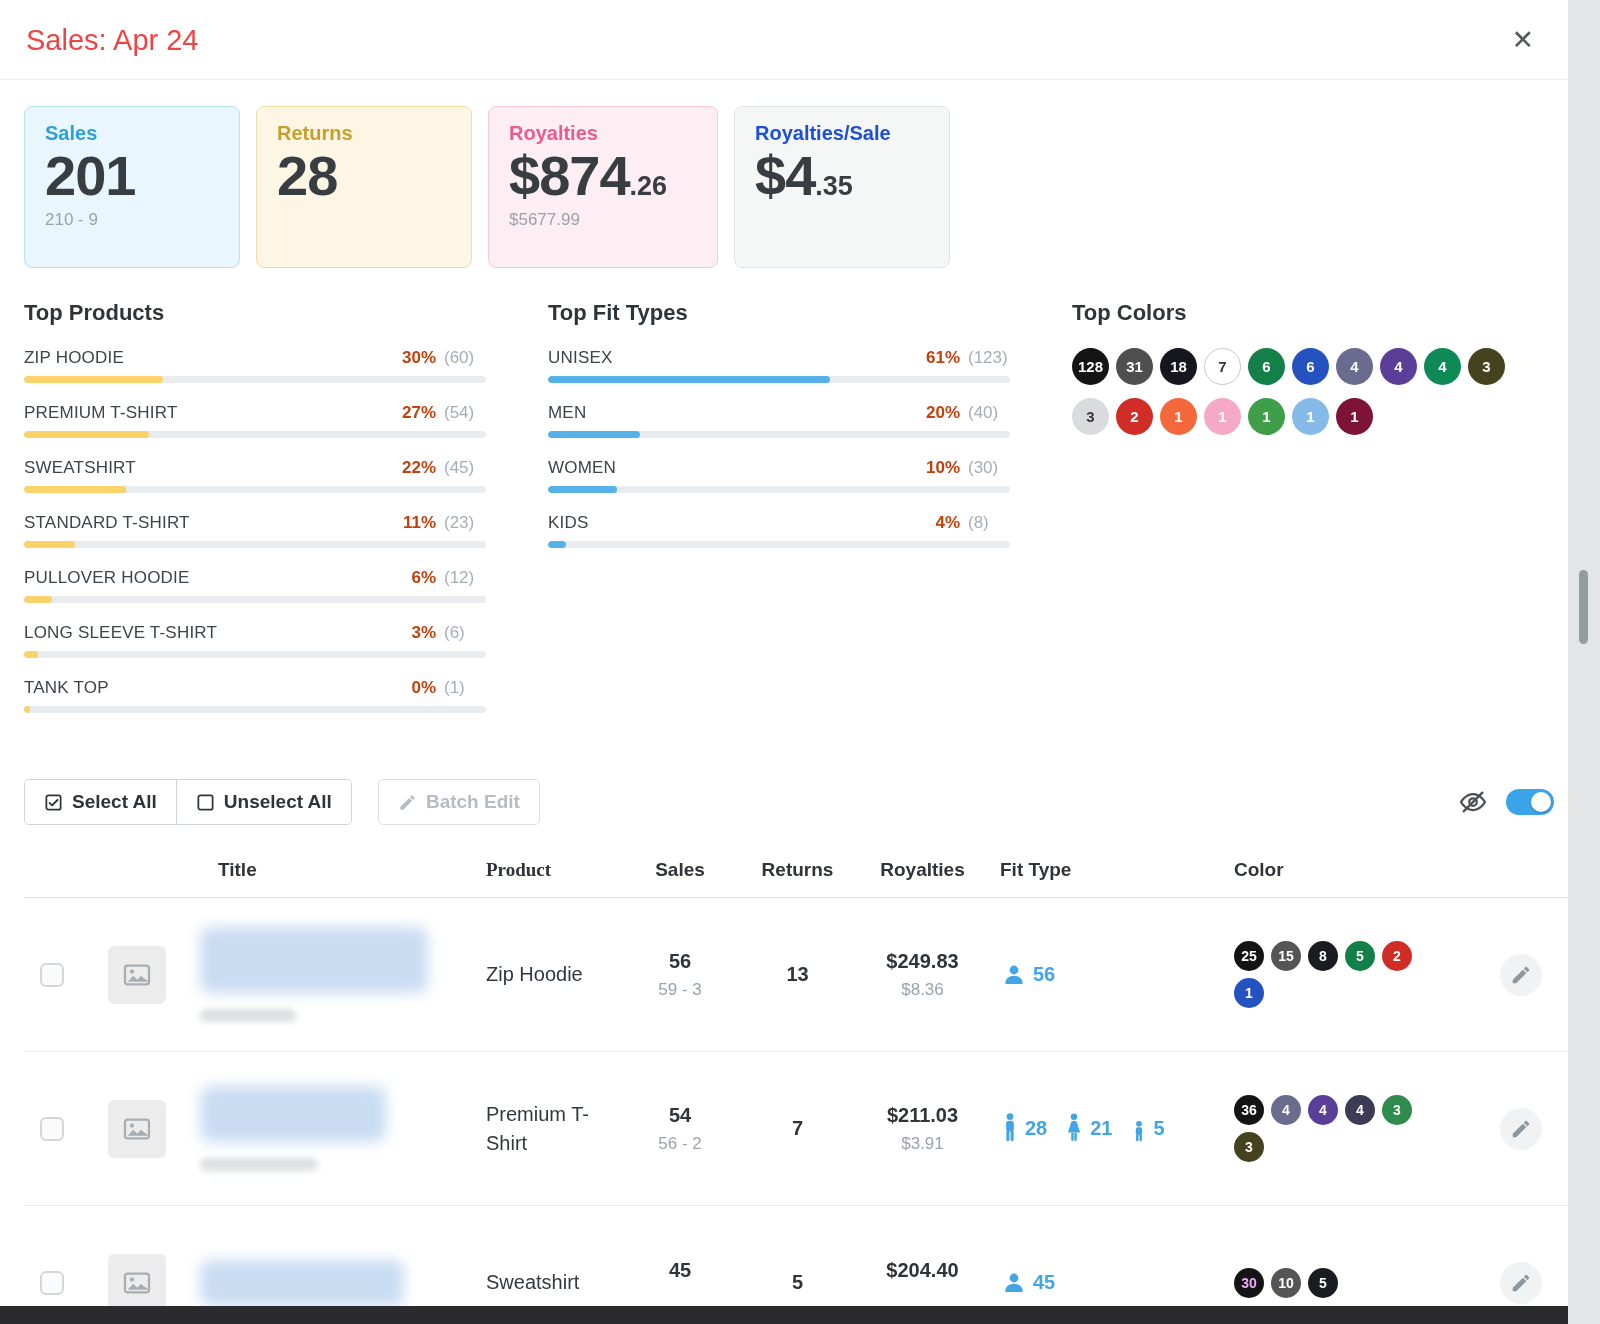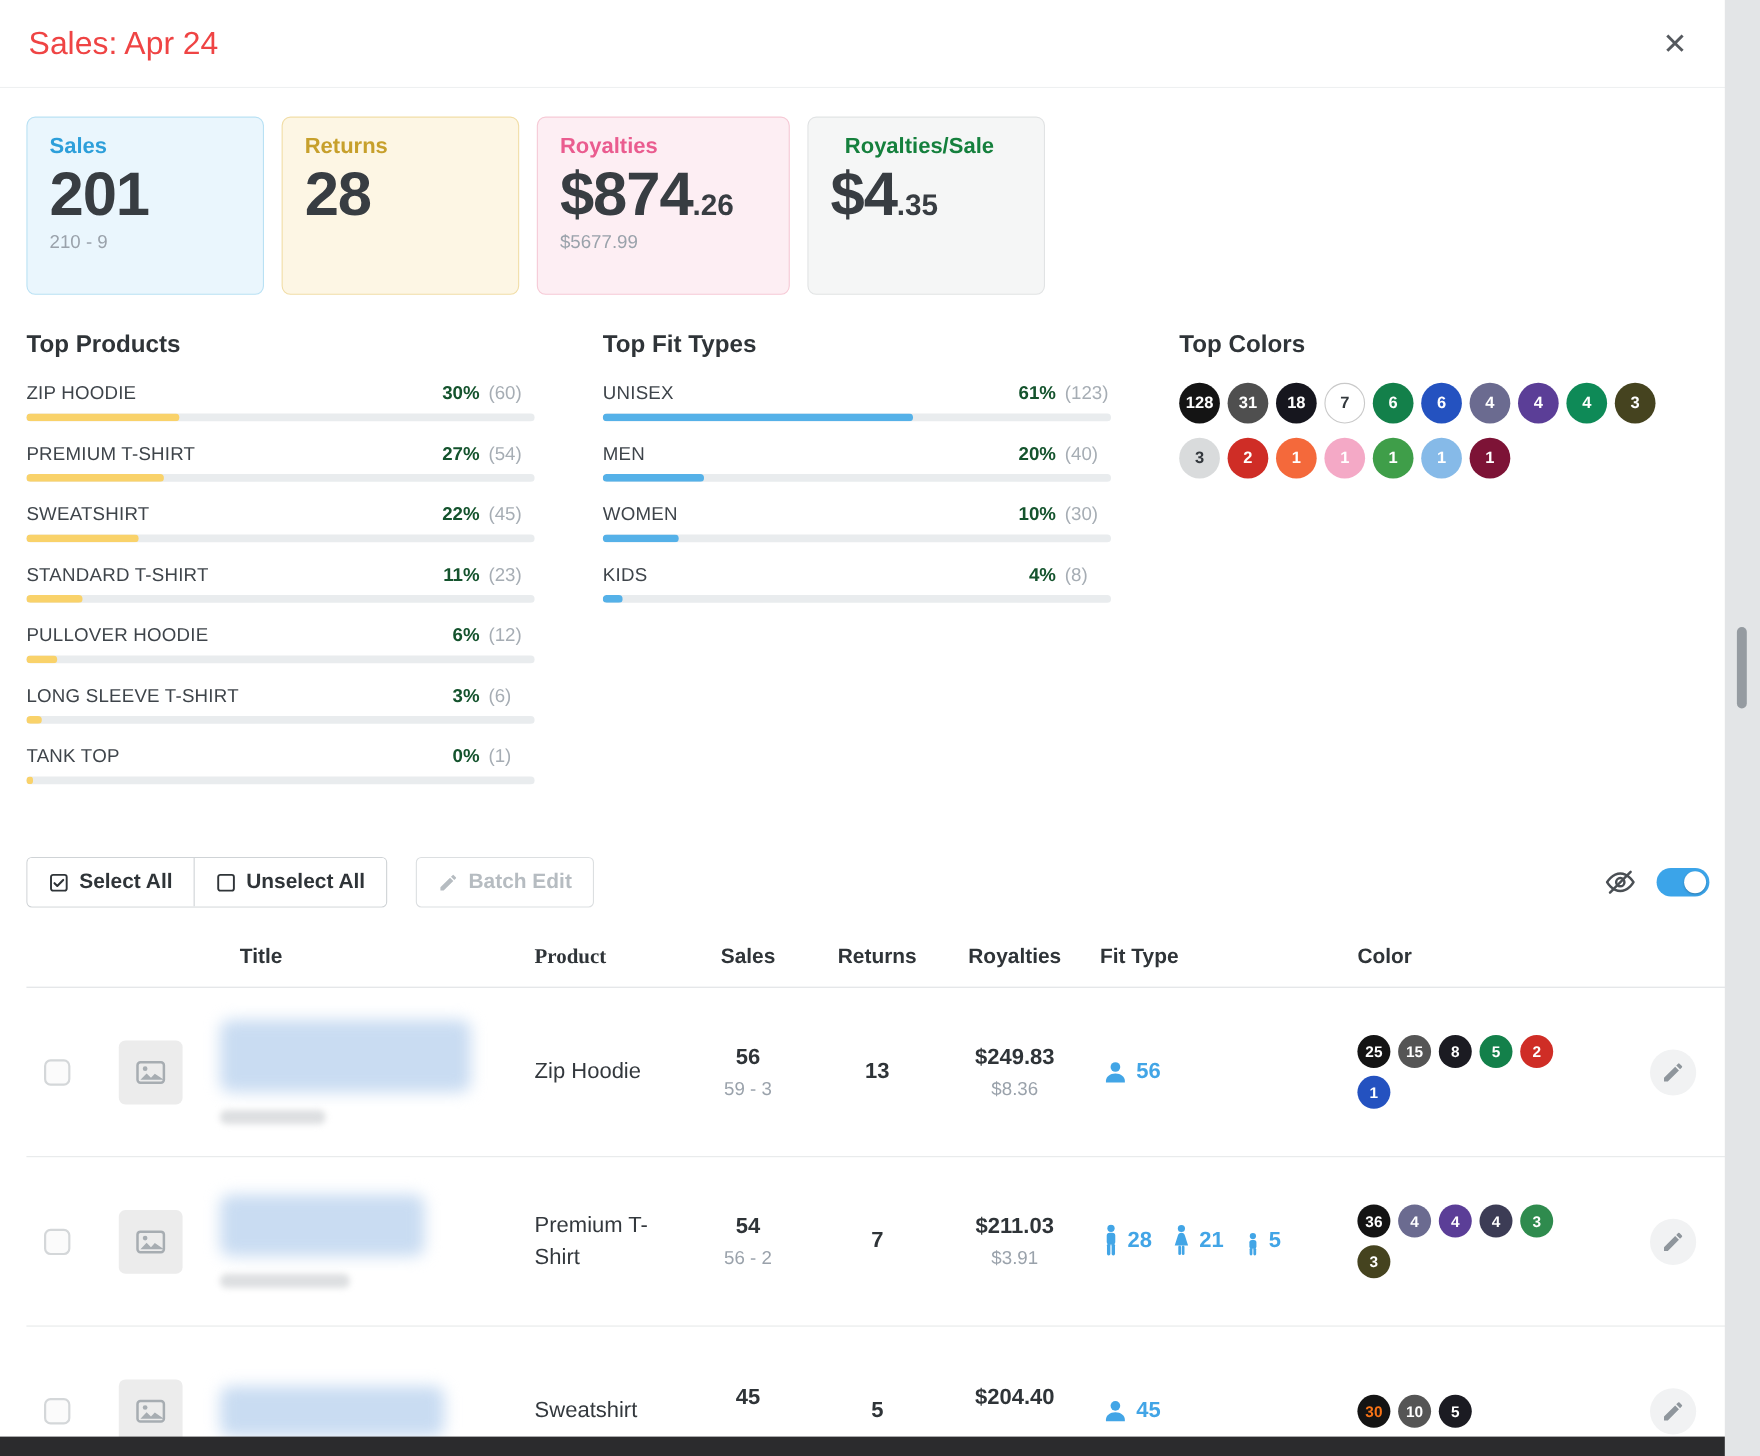--- a/index.html
+++ b/index.html
@@ -34,21 +34,21 @@
   
   .sections { display:flex; padding:26px 24px 0 24px; }
   .section { width:462px; }
   .section + .section { margin-left:62px; }
   .section-colors { width:auto; }
   .section-title { font-size:22px; font-weight:bold; margin:0 0 22px 0; color:#2f3438; }
 
   .bar-item { margin-bottom:20px; }
   .bar-item-top { display:flex; align-items:baseline; font-size:17px; margin-bottom:8px; }
   .bar-item-name { color:#3e444a; letter-spacing:.2px; }
-  .bar-item-pct { margin-left:auto; font-weight:bold; color:#14532d; }
+  .bar-item-pct { margin-left:auto; font-weight:bold; color:#c2410c; }
   .bar-item-count { color:#a6adb4; margin-left:8px; min-width:42px; }
   .bar-track { height:7px; background:#e9ecee; border-radius:4px; overflow:hidden; }
   .bar-fill { height:100%; border-radius:4px; }
 
   .color-row { display:flex; gap:7px; margin-bottom:13px; }
   .color-dot { display:flex; align-items:center; justify-content:center; border-radius:50%; font-weight:bold; flex:0 0 auto; }
   .top-colors-grid .color-dot { width:37px; height:37px; font-size:15px; }
   .color-cell .color-dot { width:30px; height:30px; font-size:14px; }
 
   
@@ -126,21 +126,21 @@
     <div class="stat-label" data-name="stat-label" style="color: rgb(199, 160, 44);">Returns</div>
     <div class="stat-value" data-name="stat-value"><span data-name="stat-big">28</span><span class="stat-small" data-name="stat-small"></span></div>
     <div class="stat-sub" data-name="stat-sub"></div>
   </div>
       <div class="stat-card" data-name="stat-card" style="background: rgb(253, 238, 243); border-color: rgb(246, 201, 213);">
     <div class="stat-label" data-name="stat-label" style="color: rgb(234, 92, 143);">Royalties</div>
     <div class="stat-value" data-name="stat-value"><span data-name="stat-big">$874</span><span class="stat-small" data-name="stat-small">.26</span></div>
     <div class="stat-sub" data-name="stat-sub">$5677.99</div>
   </div>
       <div class="stat-card" data-name="stat-card" style="background: rgb(245, 246, 246); border-color: rgb(225, 227, 228);">
-    <div class="stat-label" data-name="stat-label" style="color: #15803d; margin-left: 13px;">Royalties/Sale</div>
+    <div class="stat-label" data-name="stat-label" style="color: #1d4ed8;">Royalties/Sale</div>
     <div class="stat-value" data-name="stat-value"><span data-name="stat-big">$4</span><span class="stat-small" data-name="stat-small">.35</span></div>
     <div class="stat-sub" data-name="stat-sub"></div>
   </div>
     </div>
 
   <div class="sections" data-name="summary-sections">
     <section class="section" data-name="top-products-section">
       <h3 class="section-title" data-name="top-products-title">Top Products</h3>
       <div data-name="top-products-list">
           <div class="bar-item" data-name="bar-item">
@@ -514,21 +514,21 @@
               <span class="fit-icon fit-icon-unisex" data-name="unisex-icon">
                 <svg viewBox="0 0 24 24">
                   <circle cx="12" cy="7" r="4.4"></circle>
                   <path d="M12 12.8c-4.9 0-8.6 3-8.6 6.8V21h17.2v-1.4c0-3.8-3.7-6.8-8.6-6.8z"></path>
                 </svg>
               </span>
               <span class="fit-count" data-name="fit-count">45</span>
             </span>
           </div>
     <div class="color-cell" data-name="color-cell">
-            <span class="color-dot" data-name="color-count-badge" style="background: rgb(20, 20, 20); color: #f97316;">30</span>
+            <span class="color-dot" data-name="color-count-badge" style="background: rgb(20, 20, 20); color: #f0abfc;">30</span>
             <span class="color-dot" data-name="color-count-badge" style="background: rgb(85, 85, 85); color: rgb(255, 255, 255);">10</span>
             <span class="color-dot" data-name="color-count-badge" style="background: rgb(27, 27, 34); color: rgb(255, 255, 255);">5</span>
           </div>
     <div>
       <button class="edit-btn" data-name="edit-row-button">
         <svg viewBox="0 0 24 24" data-name="pencil-icon">
           <path d="M3 17.25V21h3.75L17.81 9.94l-3.75-3.75L3 17.25zM20.71 7.04a.996.996 0 0 0 0-1.41l-2.34-2.34a.996.996 0 0 0-1.41 0l-1.83 1.83 3.75 3.75 1.83-1.83z"></path>
         </svg>
       </button>
     </div>

